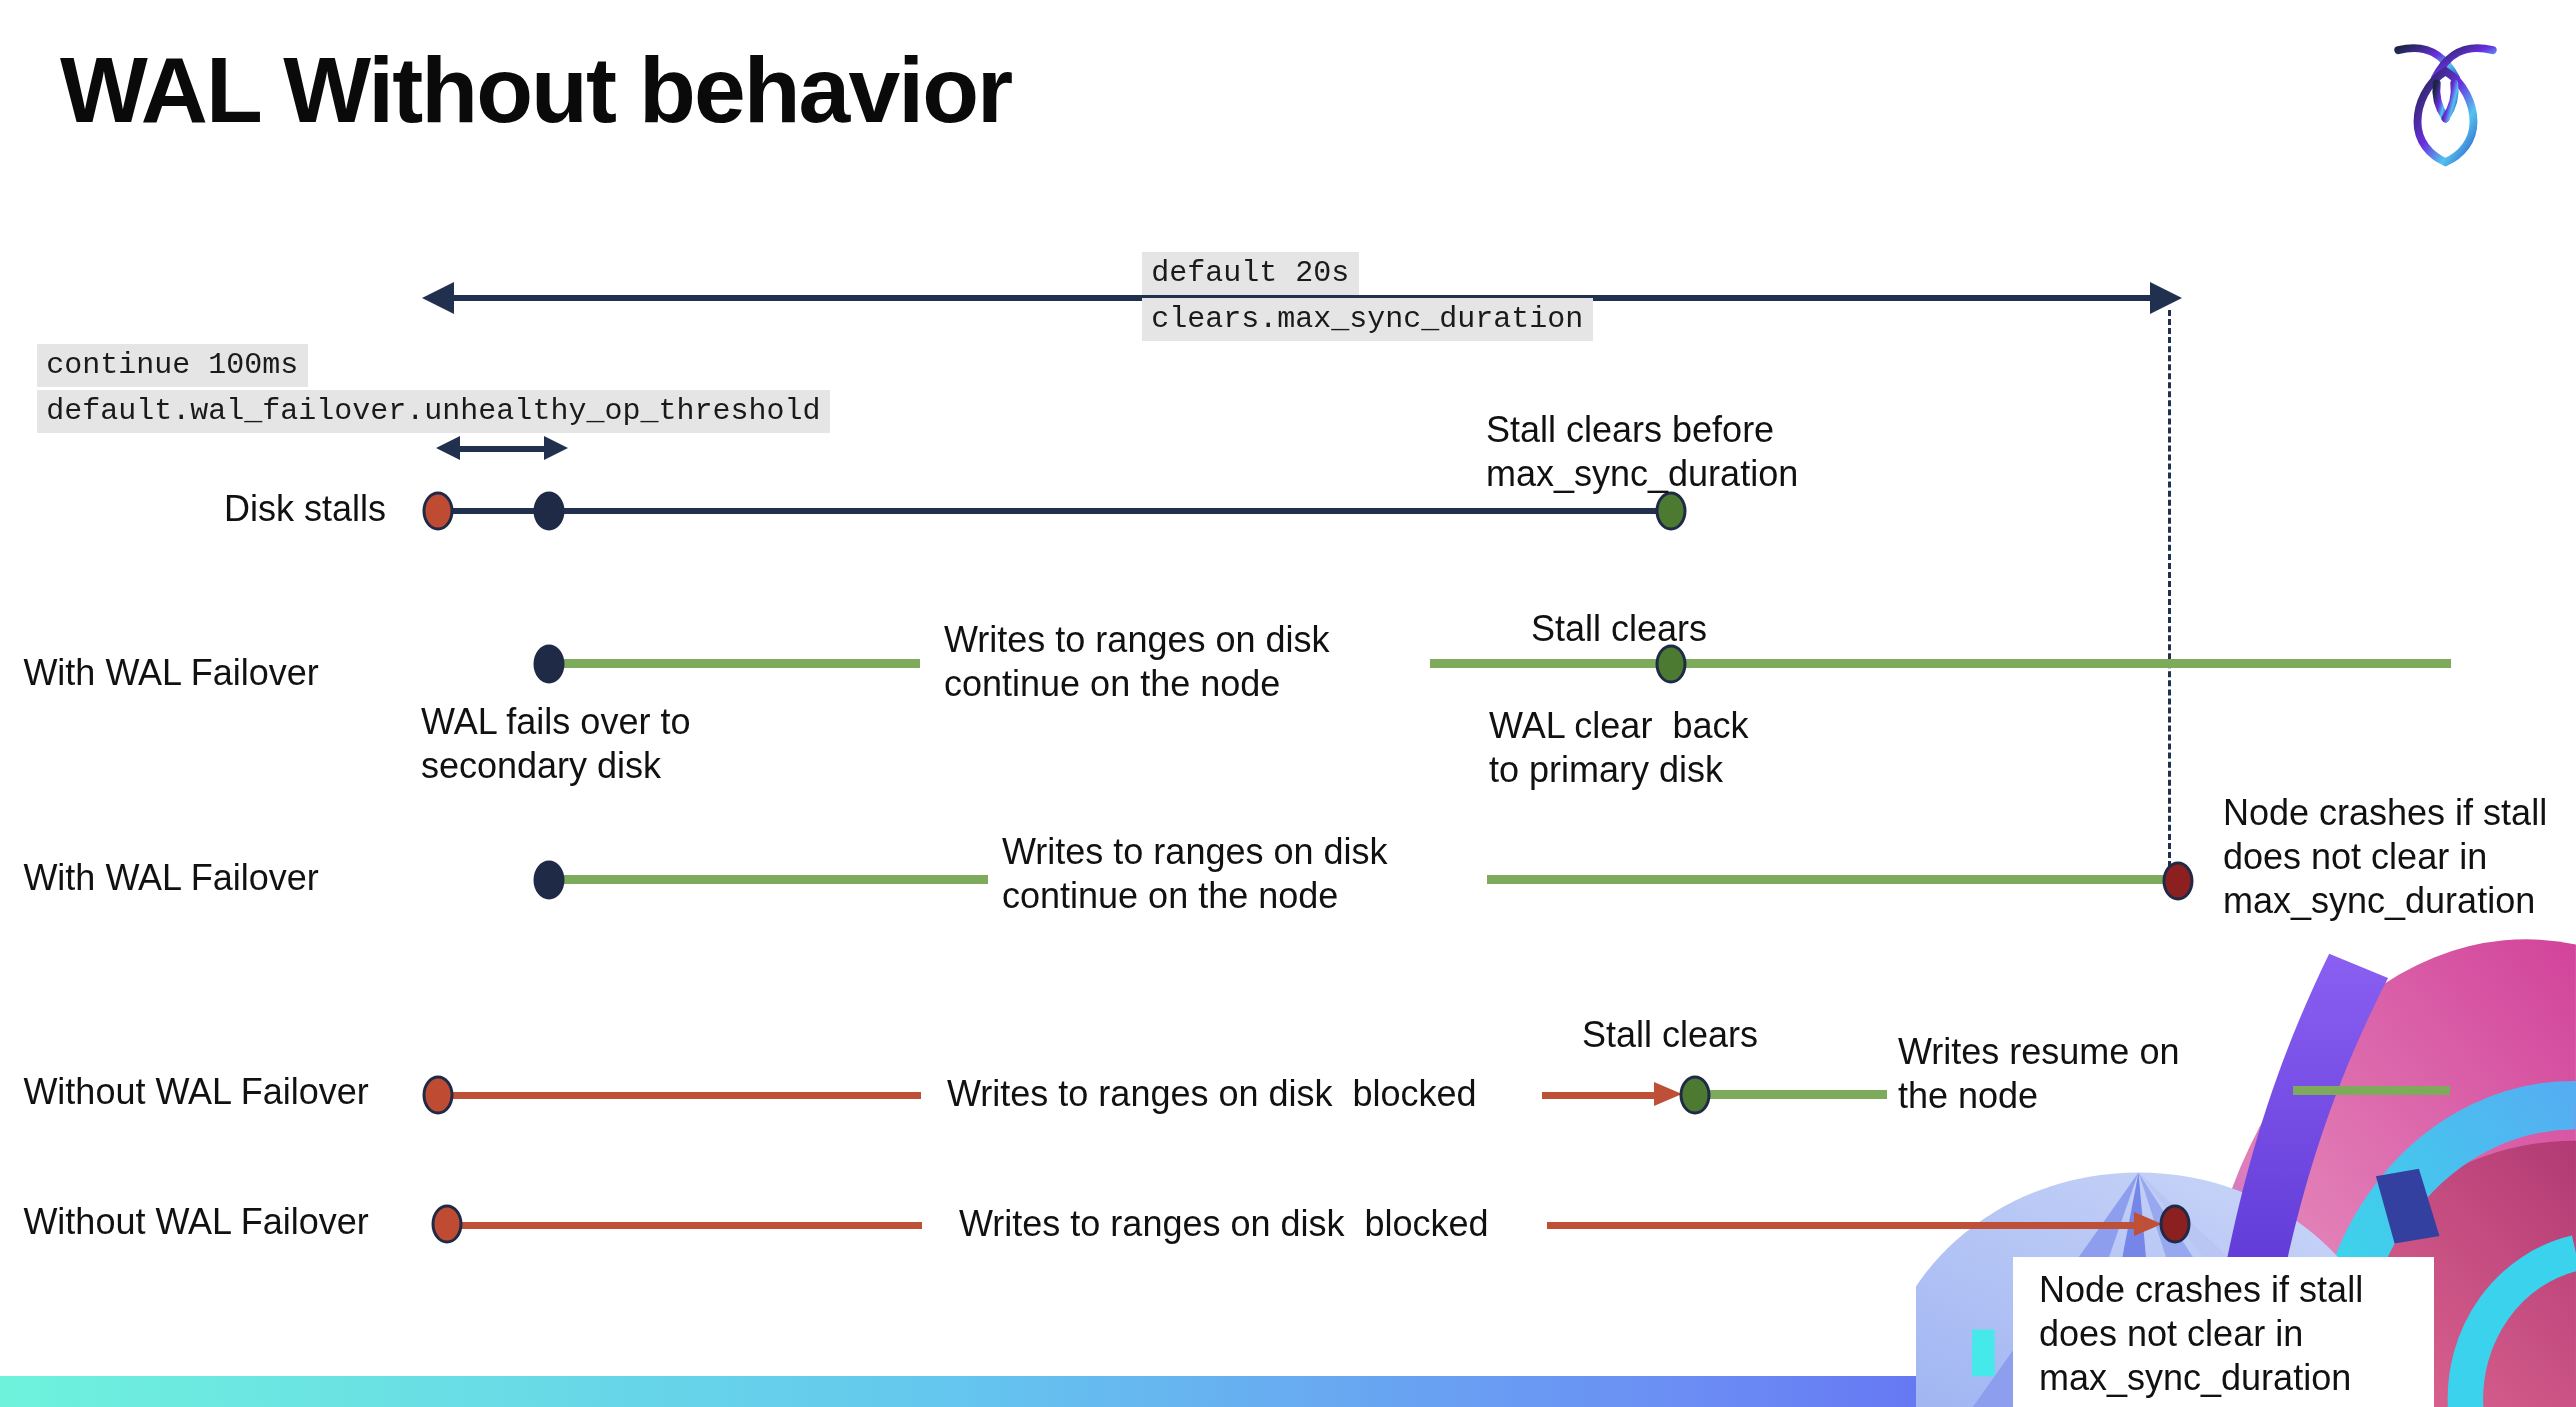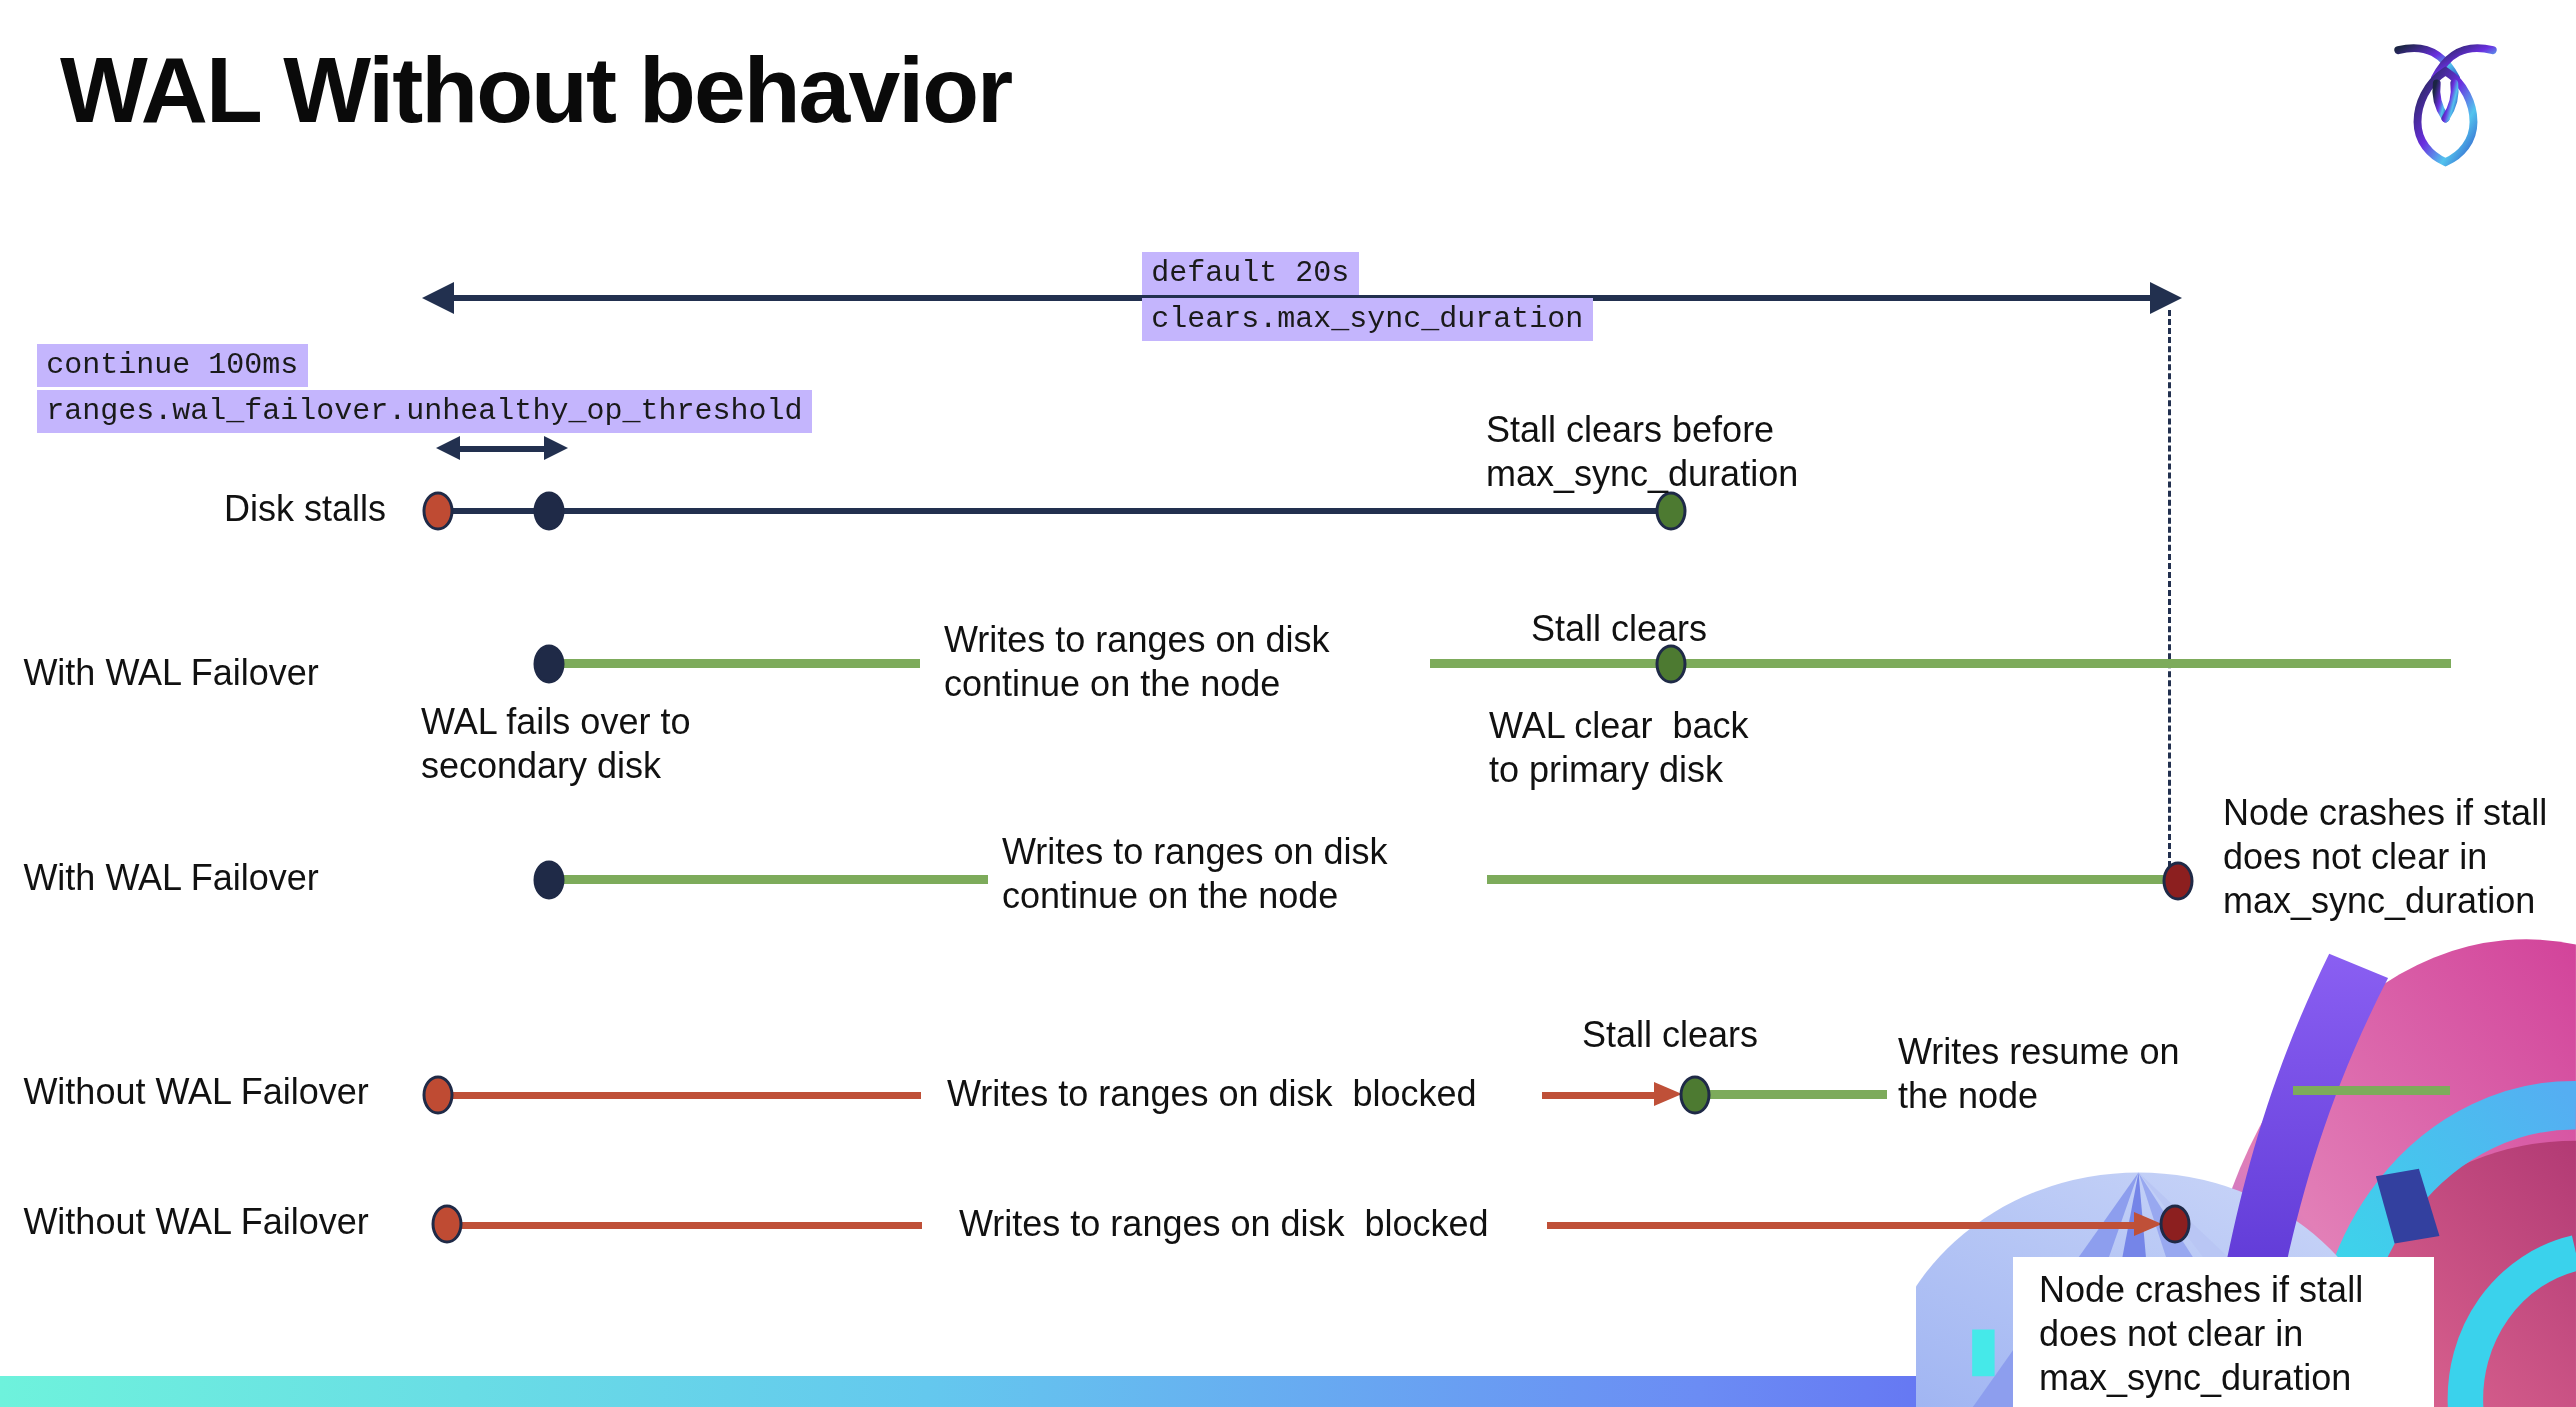--- a/index.html
+++ b/index.html
@@ -5,21 +5,21 @@
   html,body{margin:0;padding:0;background:#ffffff;}
   .slide{position:relative;width:2576px;height:1408px;background:#ffffff;overflow:hidden;
          font-family:"Liberation Sans","DejaVu Sans",sans-serif;color:#111;}
 
   .title{position:absolute;left:60px;top:37px;font-size:93px;font-weight:800;
          letter-spacing:-1.9px;color:#0a0a0a;white-space:nowrap;z-index:10;}
 
   
   .code{position:absolute;z-index:12;font-family:"Liberation Mono","DejaVu Sans Mono",monospace;
         font-size:30px;line-height:37px;color:#1a1a1a;}
-  .code .cl{background:#c4b5fd;padding:2.8px 9.3px;margin-bottom:3.7px;width:-moz-fit-content;width:fit-content;white-space:pre;}
+  .code .cl{background:#e5e5e5;padding:2.8px 9.3px;margin-bottom:3.7px;width:-moz-fit-content;width:fit-content;white-space:pre;}
 
   
   .hline{position:absolute;z-index:10;}
   .navy{background:#22304f;}
   .greenl{background:#7dab5b;}
   .redl{background:#bf5038;}
   .dot{position:absolute;z-index:11;width:31px;height:39px;border:3.7px solid #1f2a47;
        border-radius:50%;box-sizing:border-box;transform:translate(-50%,-50%);}
   .dot-red{background:#bf4b33;}
   .dot-navy{background:#1f2a47;}
@@ -77,21 +77,21 @@
   <div class="hline navy" style="left:439px;top:295px;width:1731px;height:5.6px;"></div>
   <div class="tri tri-l-navy" style="left:422px;top:282px;"></div>
   <div class="tri tri-r-navy" style="left:2150px;top:282px;"></div>
   <div class="code" style="left:1142px;top:252px;">
     <div class="cl">default 20s</div>
     <div class="cl">clears.max_sync_duration</div>
   </div>
 
   <div class="code" style="left:37px;top:344px;">
     <div class="cl">continue 100ms</div>
-    <div class="cl">ranges.wal_failover.unhealthy_op_threshold</div>
+    <div class="cl">default.wal_failover.unhealthy_op_threshold</div>
   </div>
   <div class="hline navy" style="left:452px;top:446px;width:92px;height:5.6px;"></div>
   <div class="tri tri-l-navy sm" style="left:436px;top:436px;"></div>
   <div class="tri tri-r-navy sm" style="left:544px;top:436px;"></div>
 
   <div class="row-label" style="left:224px;top:488px;">Disk stalls</div>
   <div class="hline navy" style="left:438px;top:508px;width:1233px;height:5.6px;"></div>
   <div class="dot dot-red" style="left:438px;top:511px;"></div>
   <div class="dot dot-navy" style="left:549px;top:511px;"></div>
   <div class="dot dot-green" style="left:1671px;top:511px;"></div>

